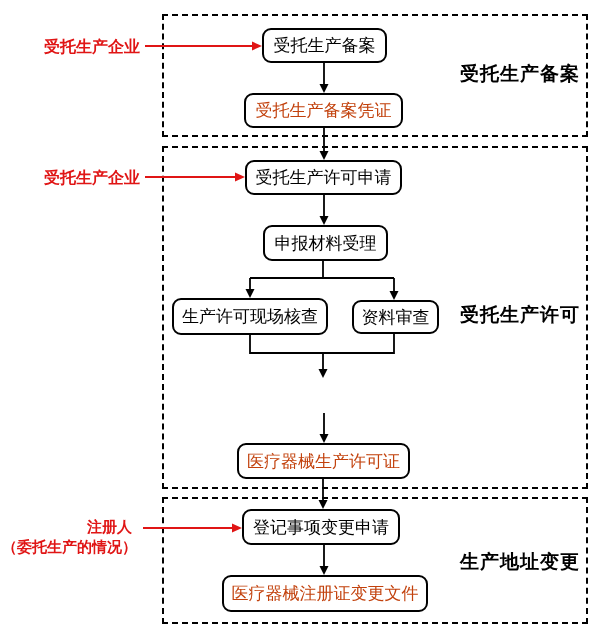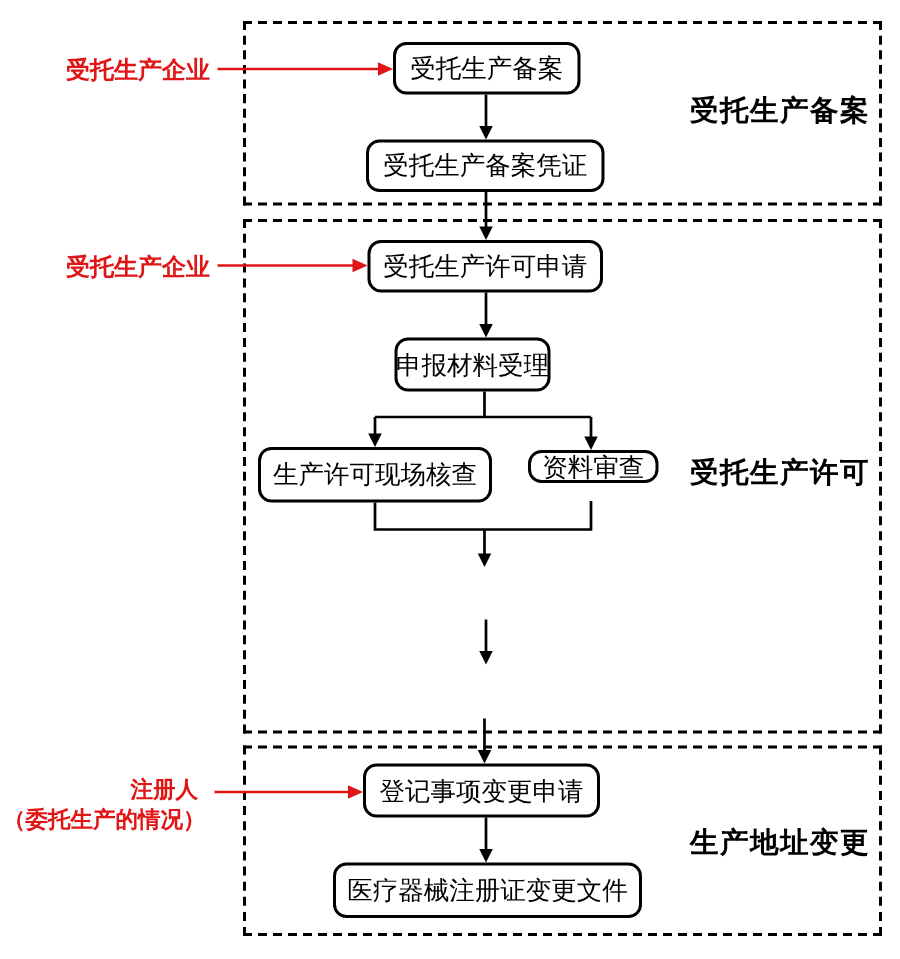--- a/index.html
+++ b/index.html
@@ -17,27 +17,27 @@
     position:absolute;left:448px;width:132px;text-align:right;
     font-size:19px;font-weight:bold;color:#000;letter-spacing:1px;white-space:nowrap;
   }
   .sl1{top:61px;} .sl2{top:302px;} .sl3{top:549px;}
   
   .node{
     position:absolute;background:#fff;border:2px solid #000;border-radius:9px;
     display:flex;align-items:center;justify-content:center;
     font-size:17px;color:#000;white-space:nowrap;z-index:2;
   }
-  .node.red{color:#000000;}
+  .node.red{color:#c2410c;}
   .n1{left:262px;top:28px;width:125px;height:35px;}
   .n2{left:244px;top:93px;width:159px;height:35px;}
   .n3{left:245px;top:160px;width:157px;height:35px;}
-  .n4{left:263px;top:225px;width:104px;height:36px;}
+  .n4{left:263px;top:225px;width:125px;height:36px;}
   .n5{left:172px;top:298px;width:156px;height:37px;}
-  .n6{left:352px;top:300px;width:87px;height:22px;font-family:Liberation Mono, monospace;}
+  .n6{left:352px;top:300px;width:87px;height:34px;font-family:Liberation Mono, monospace;}
   .n7{left:282px;top:378px;width:85px;height:35px;}
   .n8{left:237px;top:443px;width:173px;height:36px;}
   .n9{left:242px;top:509px;width:158px;height:36px;}
   .n10{left:222px;top:575px;width:206px;height:37px;border-width:2.5px;}
   
   .side-label{
     position:absolute;color:#e01515;font-weight:bold;text-align:right;white-space:nowrap;
   }
   .sa{left:38px;top:37px;width:102px;font-size:16px;}
   .sb{left:38px;top:168px;width:102px;font-size:16px;}
@@ -95,20 +95,21 @@
       <polygon points="232,523.5 232,532.5 242,528"></polygon>
     </g>
   </svg>
 
   <div class="node n1">受托生产备案</div>
   <div class="node n2 red">受托生产备案凭证</div>
   <div class="node n3">受托生产许可申请</div>
   <div class="node n4">申报材料受理</div>
   <div class="node n5">生产许可现场核查</div>
   <div class="node n6">资料审查</div>
+  <div class="node n8 red">医疗器械生产许可证</div>
   <div class="node n9">登记事项变更申请</div>
   <div class="node n10 red">医疗器械注册证变更文件</div>
 
   <div class="side-label sa">受托生产企业</div>
   <div class="side-label sb">受托生产企业</div>
   <div class="side-label sc">
     <div>注册人</div>
     <div class="note">（委托生产的情况）</div>
   </div>
 

